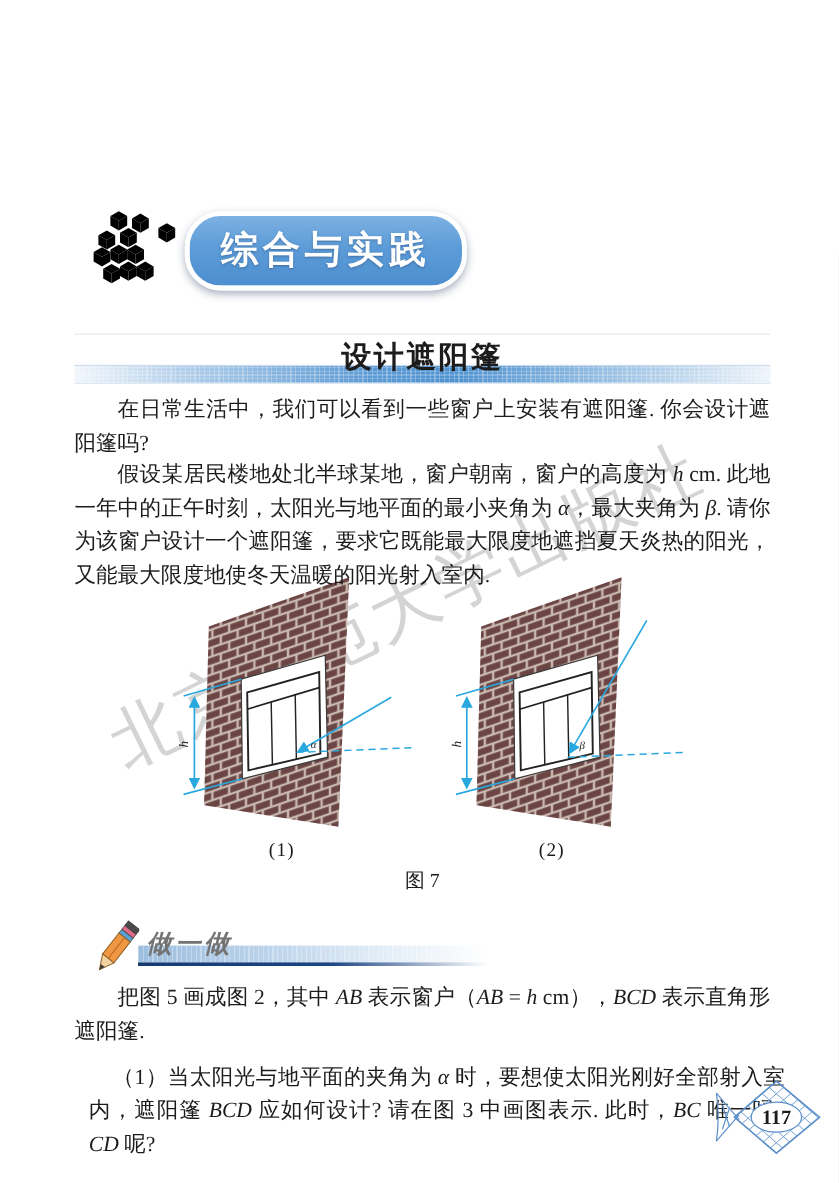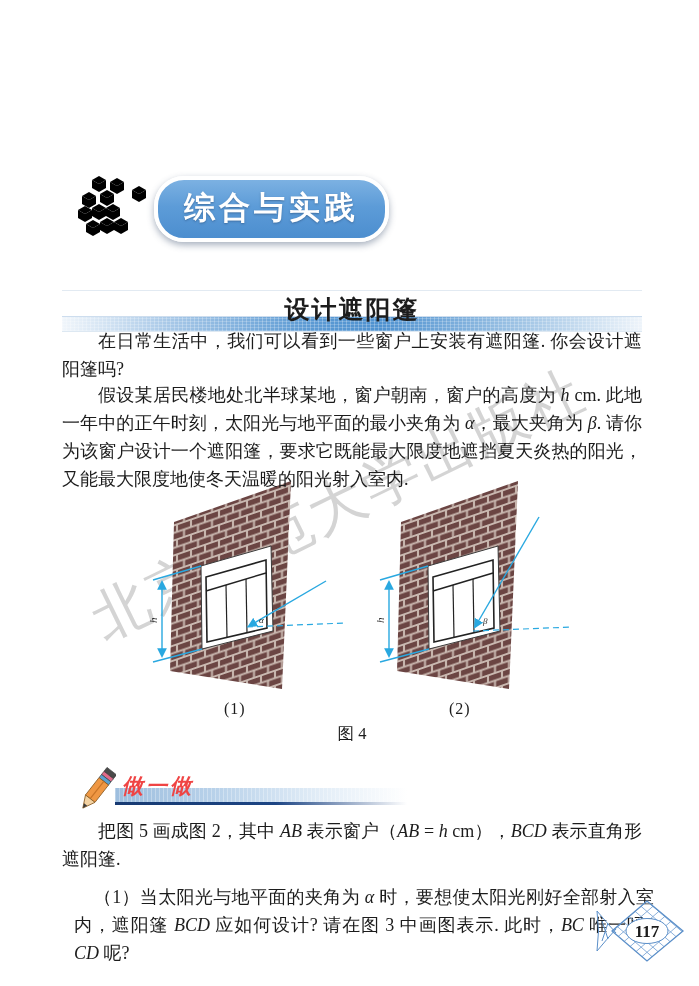--- a/index.html
+++ b/index.html
@@ -25,21 +25,21 @@
     border:4px solid #ffffff;border-radius:30px;
     box-shadow:0 3px 7px rgba(60,80,110,0.45);
     padding:7px 26px 9px 26px;
   }
   .badge-label{
     color:#ffffff;font-size:31px;font-weight:bold;letter-spacing:4px;
     font-family:"Liberation Sans","DejaVu Sans",sans-serif;
     text-shadow:0 1px 2px rgba(40,70,110,0.5);
   }
   
-  .banner{position:absolute;left:62px;top:278px;width:580px;z-index:3;border-top:1px solid #e2eaf2;margin-top:12px;}
+  .banner{position:absolute;left:62px;top:278px;width:580px;z-index:3;border-top:1px solid #e2eaf2;}
   .banner-title{
     position:relative;z-index:2;text-align:center;font-size:25px;font-weight:bold;
     letter-spacing:2px;margin-top:2px;
   }
   .banner-band{
     position:relative;z-index:1;height:14px;margin-top:-10px;
     background:
       repeating-linear-gradient(90deg,rgba(255,255,255,0.25) 0 1px,rgba(255,255,255,0) 1px 4px),
       repeating-linear-gradient(0deg,rgba(255,255,255,0.2) 0 1px,rgba(255,255,255,0) 1px 3px),
       linear-gradient(90deg,#f1f6fb 0%,#a9c9e8 18%,#5d9bd4 42%,#4f92d0 55%,#9cc2e4 78%,#eef4fa 100%);
@@ -69,21 +69,21 @@
     background:
       repeating-linear-gradient(90deg,rgba(255,255,255,0.3) 0 1px,rgba(255,255,255,0) 1px 4px),
       linear-gradient(90deg,#9dbede 0%,#b9d2ea 35%,#e2edf7 70%,rgba(255,255,255,0) 100%);
   }
   .do-underline{
     position:absolute;left:37px;top:38px;width:292px;height:3px;z-index:2;
     background:linear-gradient(90deg,#173a72 0%,#1d4584 55%,rgba(29,69,132,0) 100%);
   }
   .do-heading{
     position:absolute;left:44px;top:8px;z-index:3;
-    font-size:21px;font-weight:bold;font-style:italic;letter-spacing:3px;color:#ef4444;
+    font-size:21px;font-weight:bold;font-style:italic;letter-spacing:3px;color:#737373;
   }
   
   .fish{position:absolute;left:594px;top:893px;width:92px;height:76px;z-index:3;}
   .fish text{font-family:"Liberation Serif","DejaVu Serif",serif;}
 </style>
 </head>
 <body>
 
 <div class="page">
 
@@ -209,21 +209,21 @@
         <line x1="13" y1="108" x2="13" y2="182" marker-start="url(#ah2)" marker-end="url(#ah2)"></line>
         <line x1="163" y1="43" x2="99" y2="153" marker-end="url(#ah2)"></line>
         <line x1="97" y1="157" x2="196" y2="153" stroke-dasharray="6,4" stroke-width="1.2"></line>
       </g>
       <text x="8" y="149" font-size="11" font-style="italic" fill="#222" transform="rotate(-90 8 149)">h</text>
       <text x="107" y="150" font-size="9" font-style="italic" fill="#222">β</text>
     </svg>
 
     <div class="fig-sub-caption sub1">(1)</div>
     <div class="fig-sub-caption sub2">(2)</div>
-    <div class="fig-caption">图 4</div>
+    <div class="fig-caption">图 7</div>
   </div>
 
   <div class="do-header">
     <svg class="pencil-icon" viewBox="0 0 38 52">
       <g transform="rotate(38 19 26)">
         <rect x="13" y="2" width="12" height="5" fill="#4a4a4a" stroke="#333" stroke-width="0.6"></rect>
         <rect x="13" y="7" width="12" height="4" fill="#e06a8a" stroke="#333" stroke-width="0.6"></rect>
         <rect x="13" y="11" width="12" height="4" fill="#5aa0d0" stroke="#333" stroke-width="0.6"></rect>
         <rect x="13" y="15" width="12" height="22" fill="#ef9743" stroke="#8a5a20" stroke-width="0.8"></rect>
         <line x1="19" y1="15" x2="19" y2="37" stroke="#c87428" stroke-width="1.2"></line>

